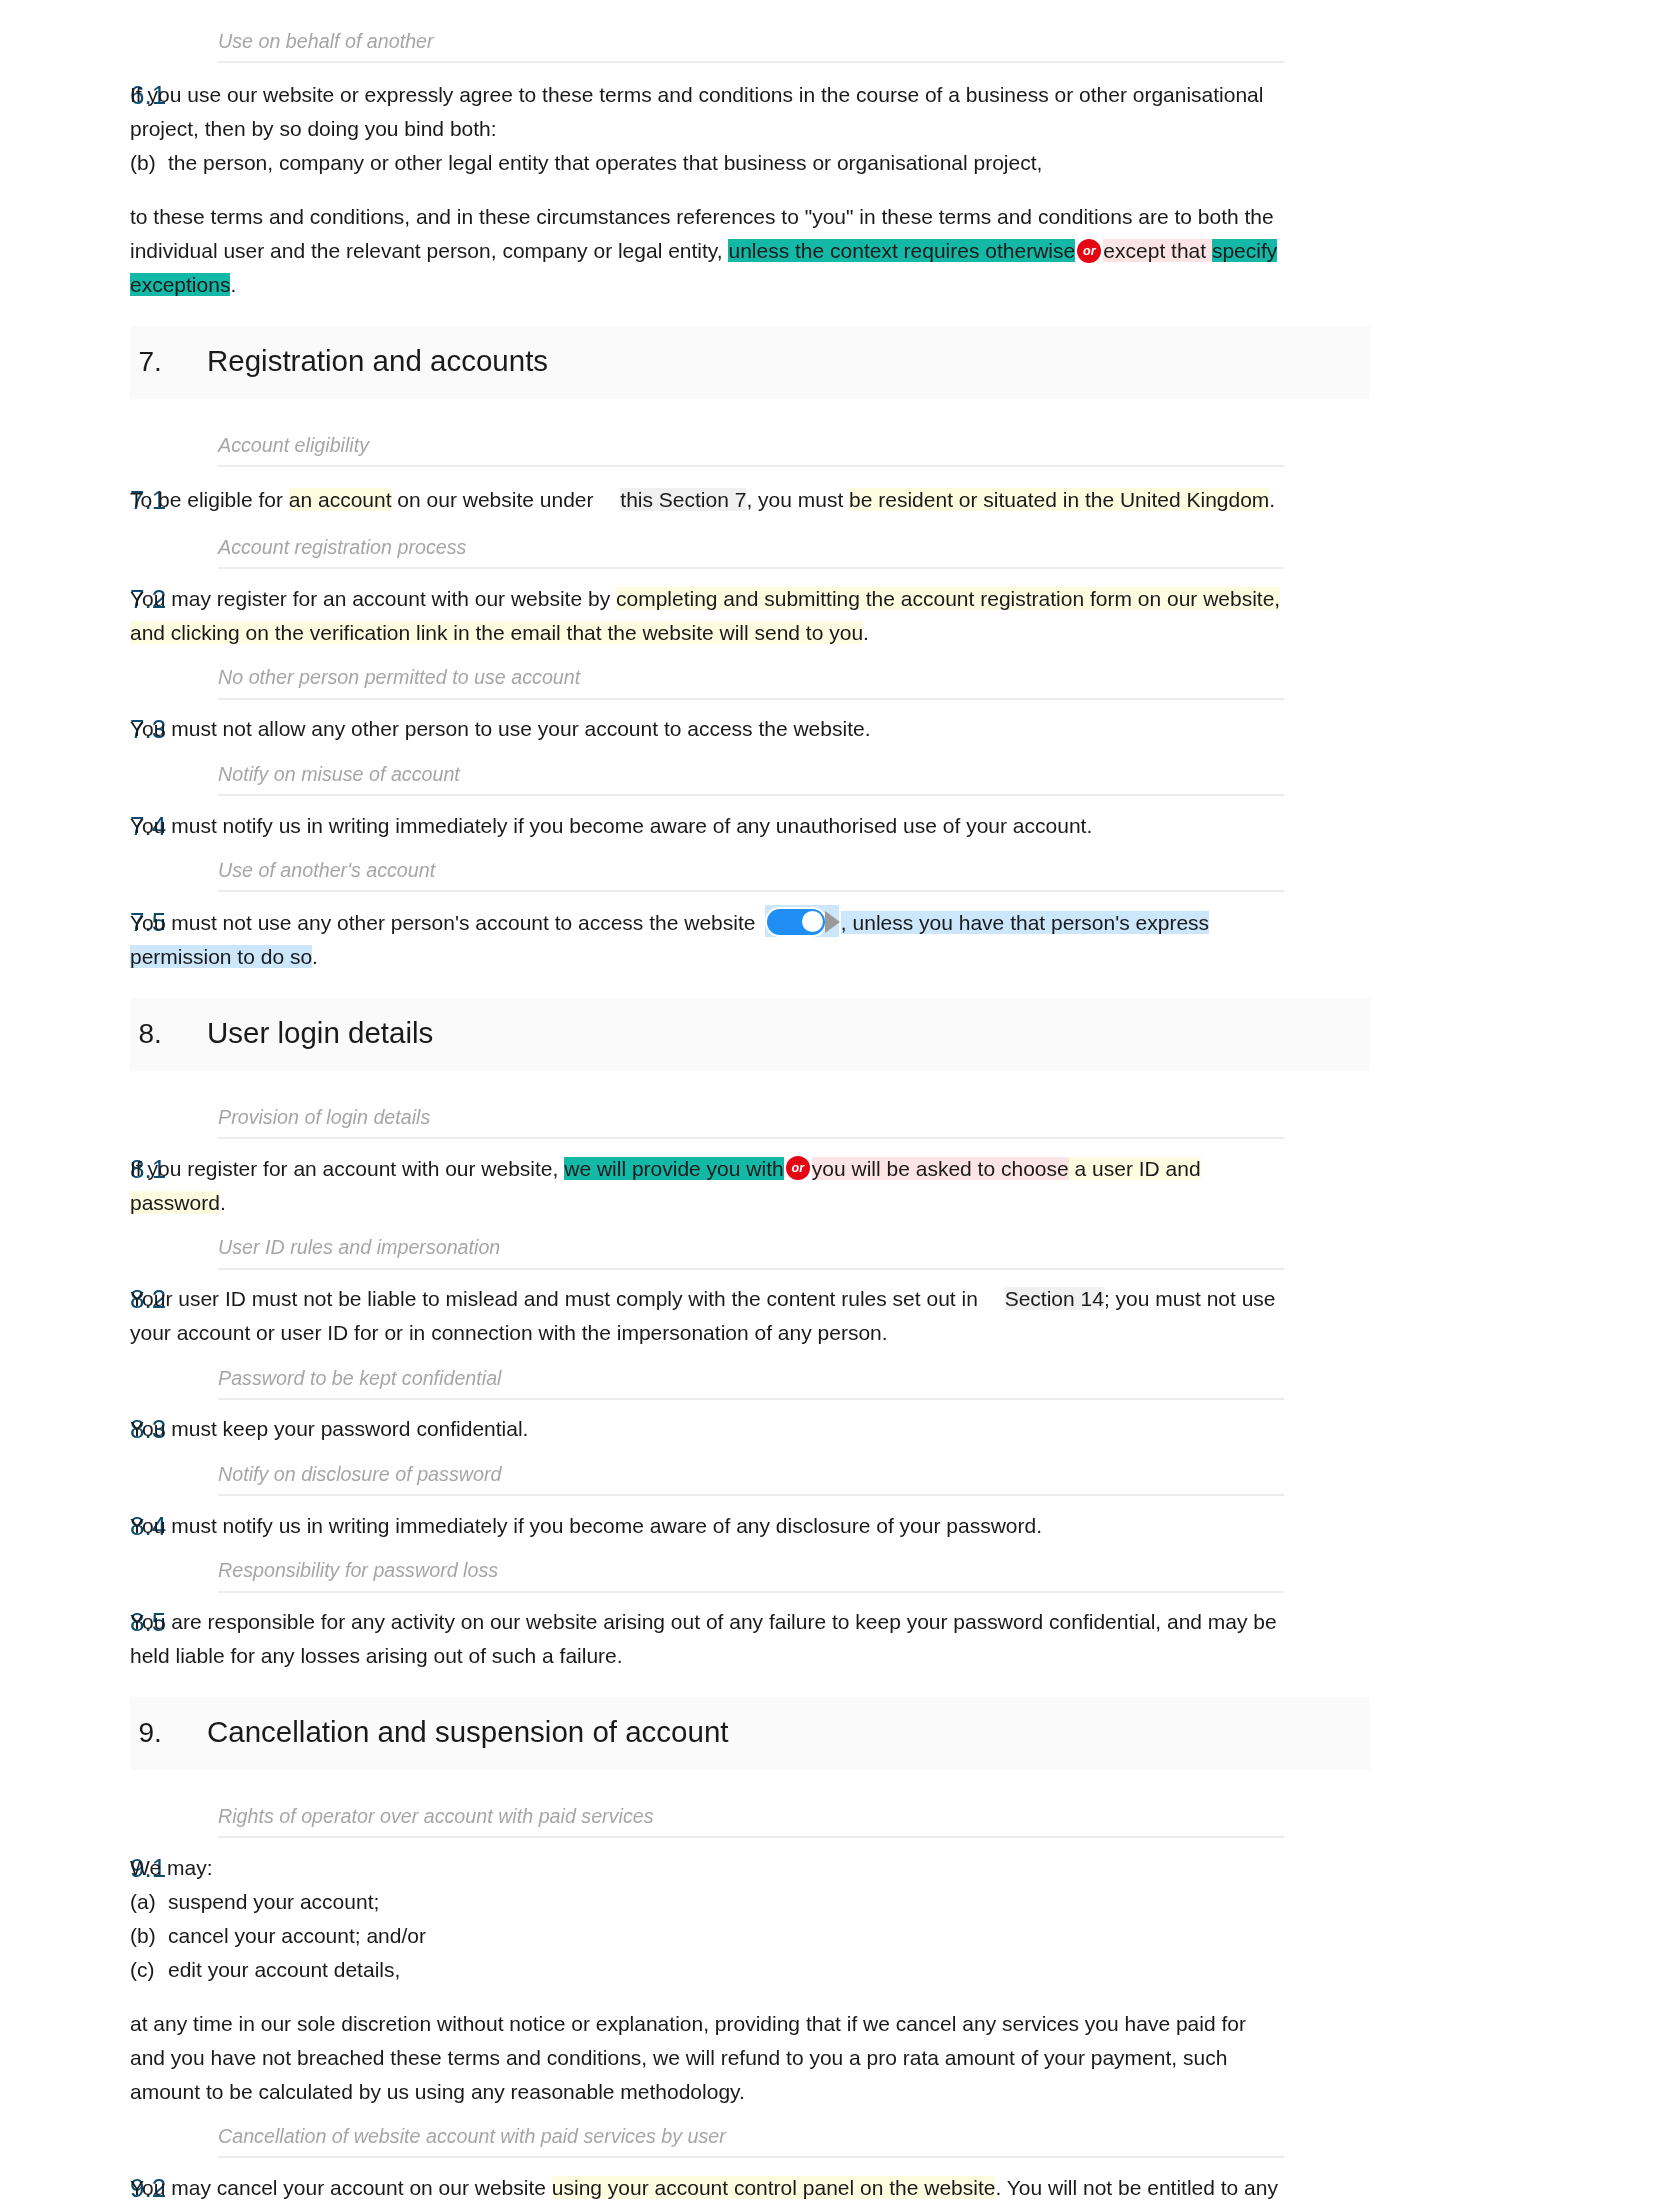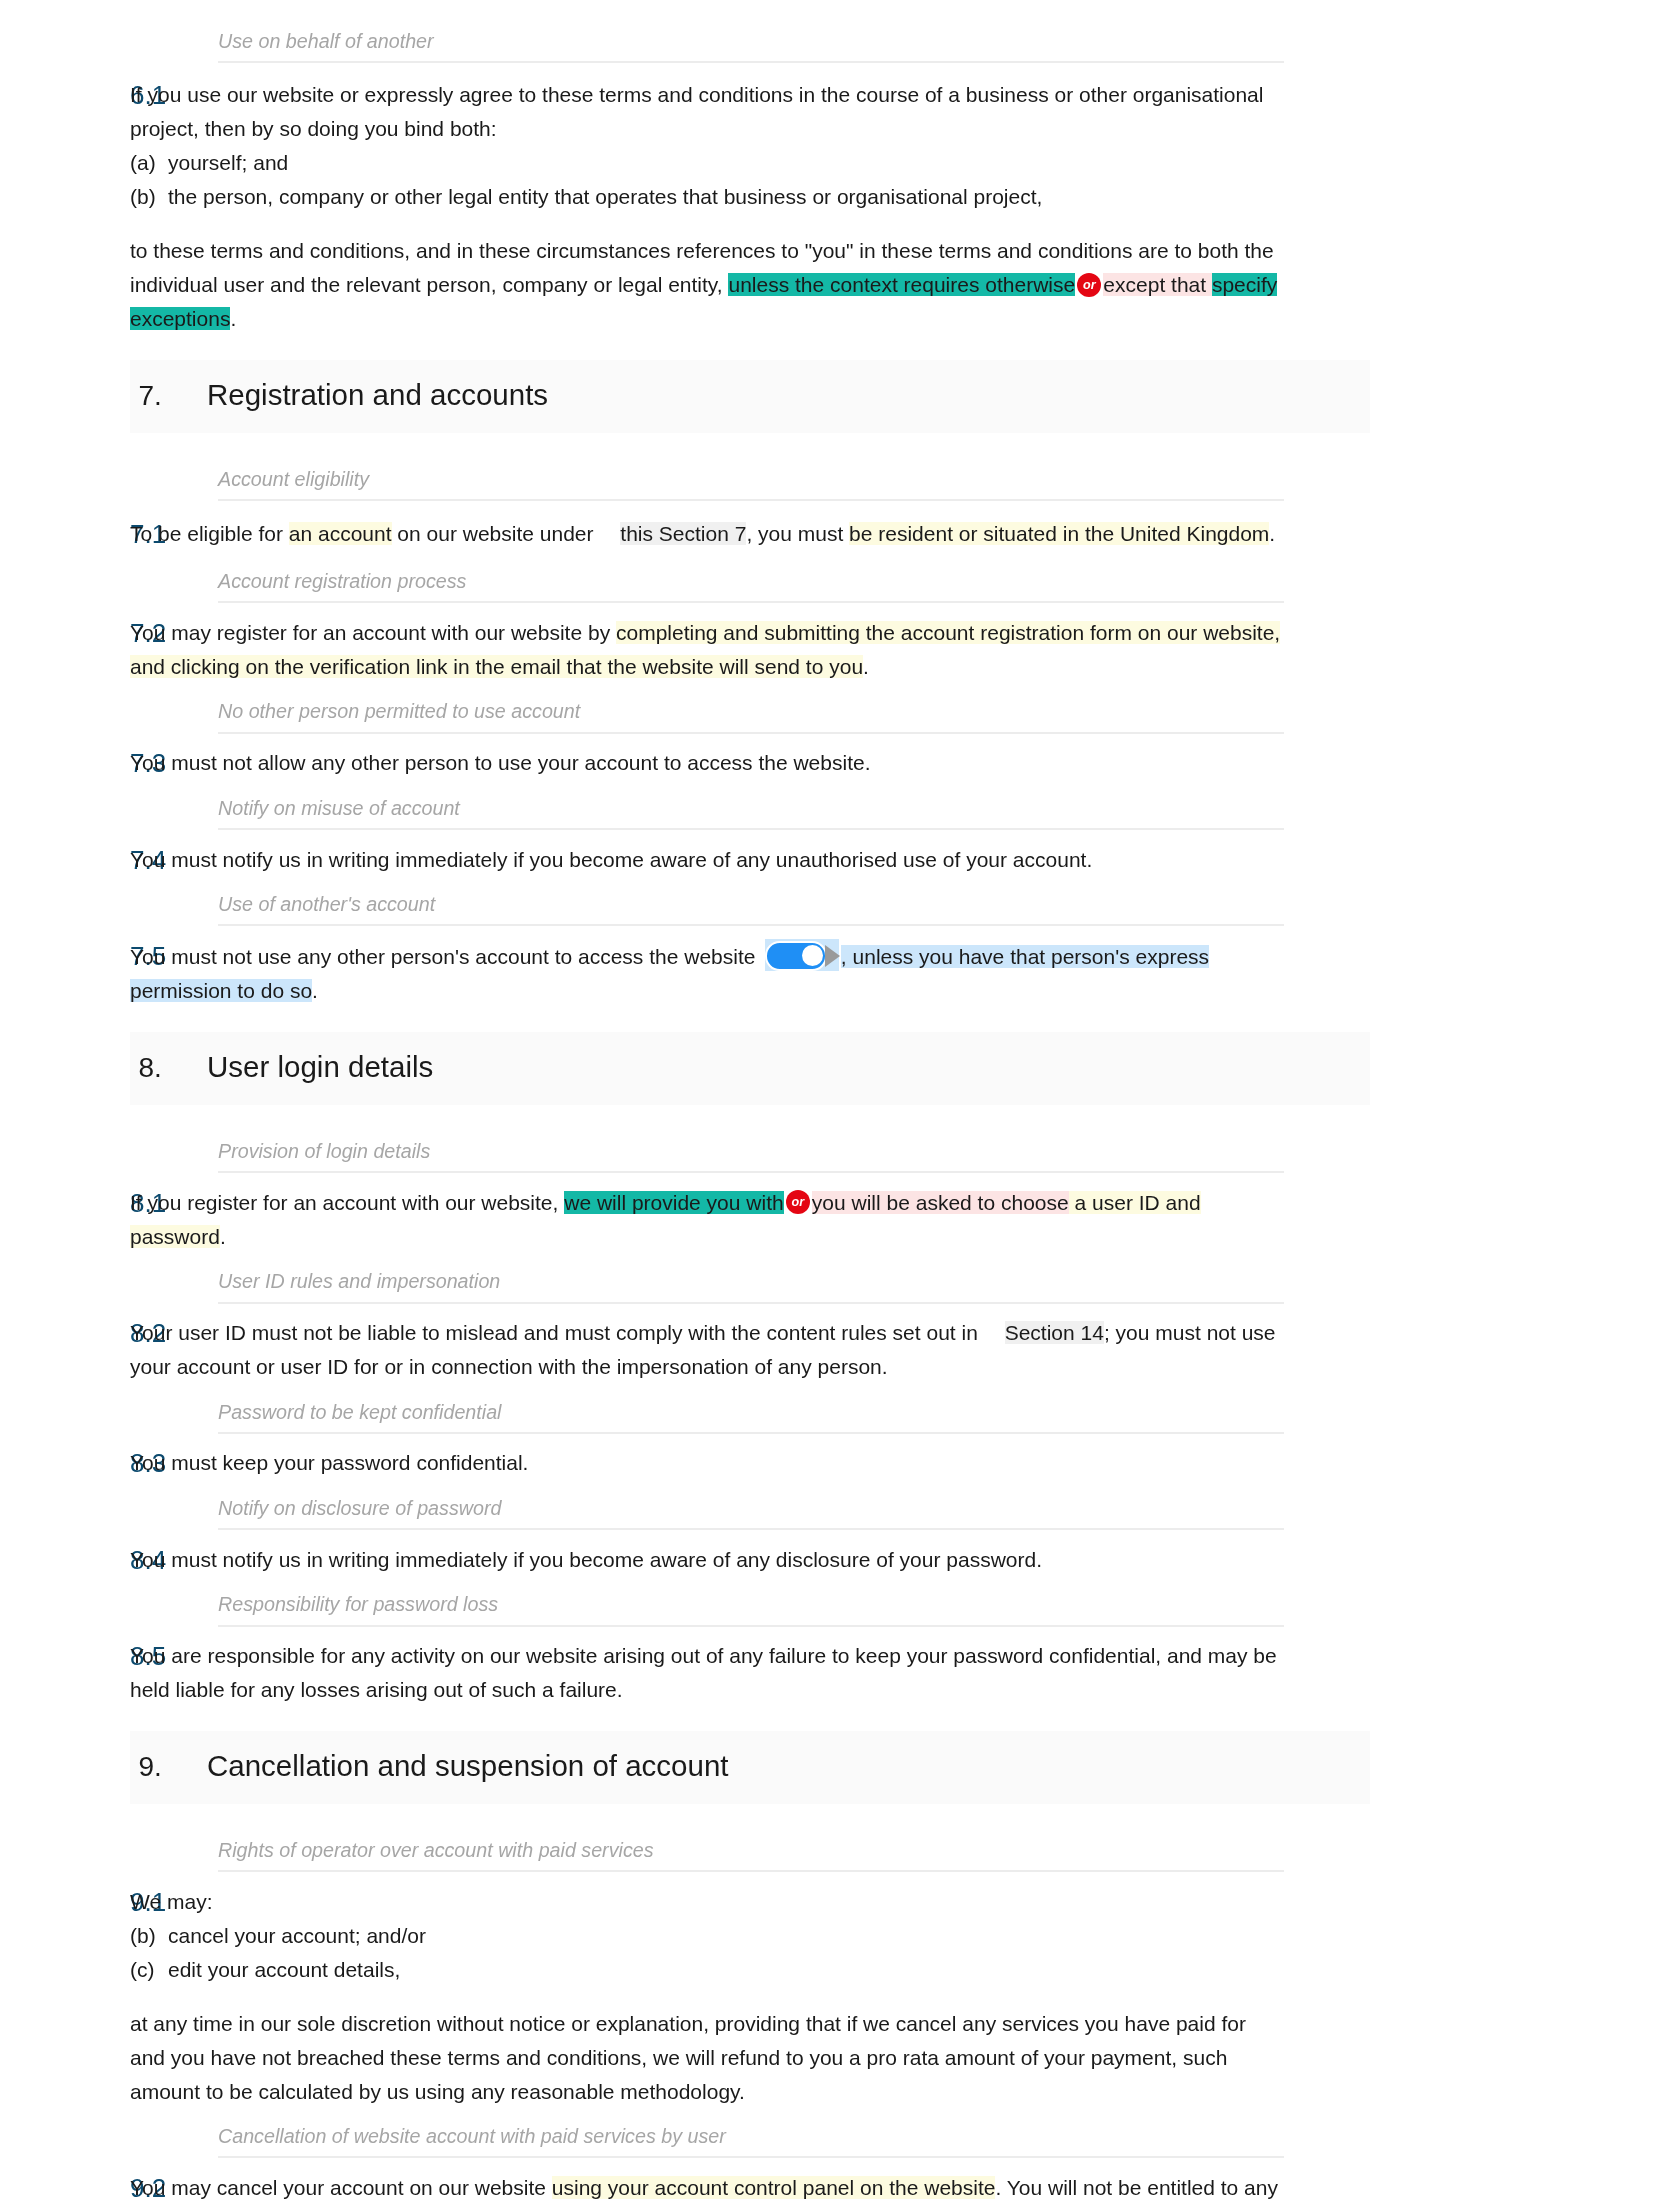--- a/index.html
+++ b/index.html
@@ -177,21 +177,20 @@
   <div class="sp-14"></div>
   <div class="subhead-wrap">
     <div class="subhead">Use on behalf of another</div>
   </div>
   <div class="sp-22"></div>
 
   <div class="clause">
     <div class="clause-num">6.1</div>
     <div class="clause-body">
       <span>If you use our website or expressly agree to these terms and conditions in the course of a business or other organisational project, then by so doing you bind both:</span>
-      <span class="sub-item"><span class="lbl">(a)</span><span>yourself; and</span></span>
       <span class="sub-item"><span class="lbl">(b)</span><span>the person, company or other legal entity that operates that business or organisational project,</span></span>
       <div class="sp-28"></div>
       <span>to these terms and conditions, and in these circumstances references to "you" in these terms and conditions are to both the individual user and the relevant person, company or legal entity,</span>
       <span class="hl-pink">unless the context requires otherwise</span><span class="or-badge">or</span><span class="hl-pink-2"><span>except that</span> <span class="it hl-pink">specify exceptions</span></span><span>.</span>
     </div>
   </div>
 
   <div class="sp-34"></div>
 
   <div class="section-band">
@@ -328,20 +327,21 @@
   <div class="sp-44"></div>
   <div class="subhead-wrap">
     <div class="subhead">Rights of operator over account with paid services</div>
   </div>
   <div class="sp-18"></div>
 
   <div class="clause">
     <div class="clause-num">9.1</div>
     <div class="clause-body">
       <span>We may:</span>
+      <span class="sub-item"><span class="lbl">(a)</span><span>suspend your account;</span></span>
       <span class="sub-item"><span class="lbl">(b)</span><span>cancel your account; and/or</span></span>
       <span class="sub-item"><span class="lbl">(c)</span><span>edit your account details,</span></span>
       <div class="sp-28"></div>
       <span>at any time in our sole discretion without notice or explanation, providing that if we cancel any services you have paid for and you have not breached these terms and conditions, we will refund to you a pro rata amount of your payment, such amount to be calculated by us using any reasonable methodology.</span>
     </div>
   </div>
 
   <div class="sp-18"></div>
   <div class="subhead-wrap">
     <div class="subhead">Cancellation of website account with paid services by user</div>

